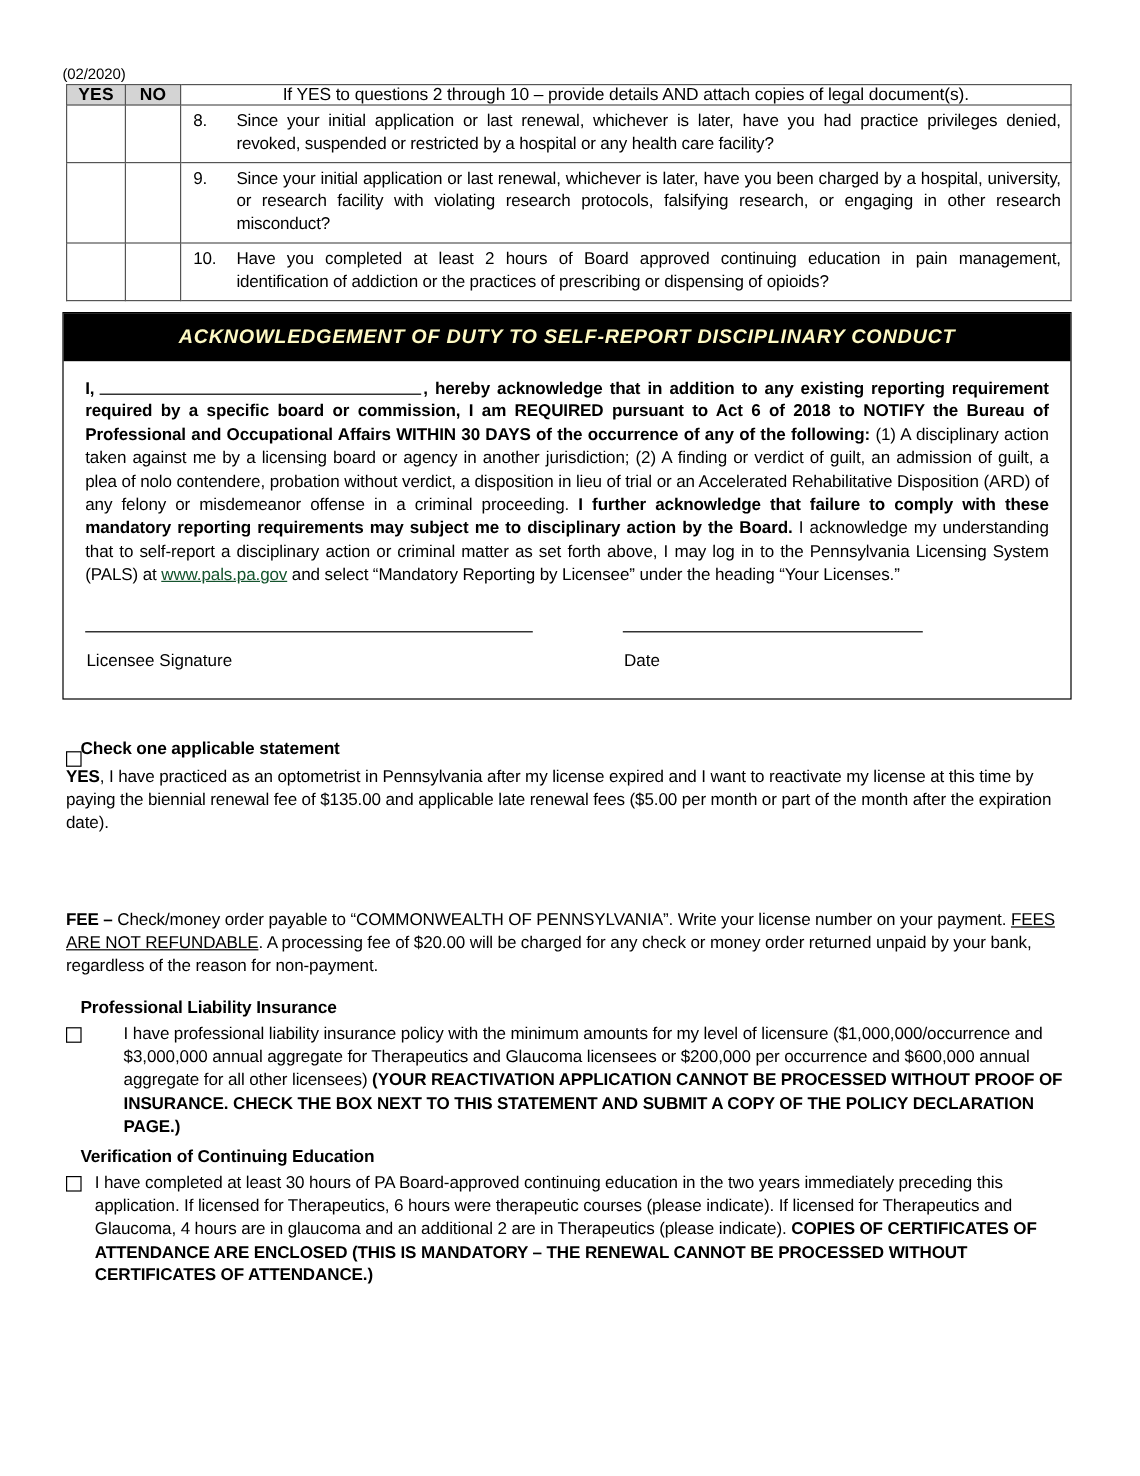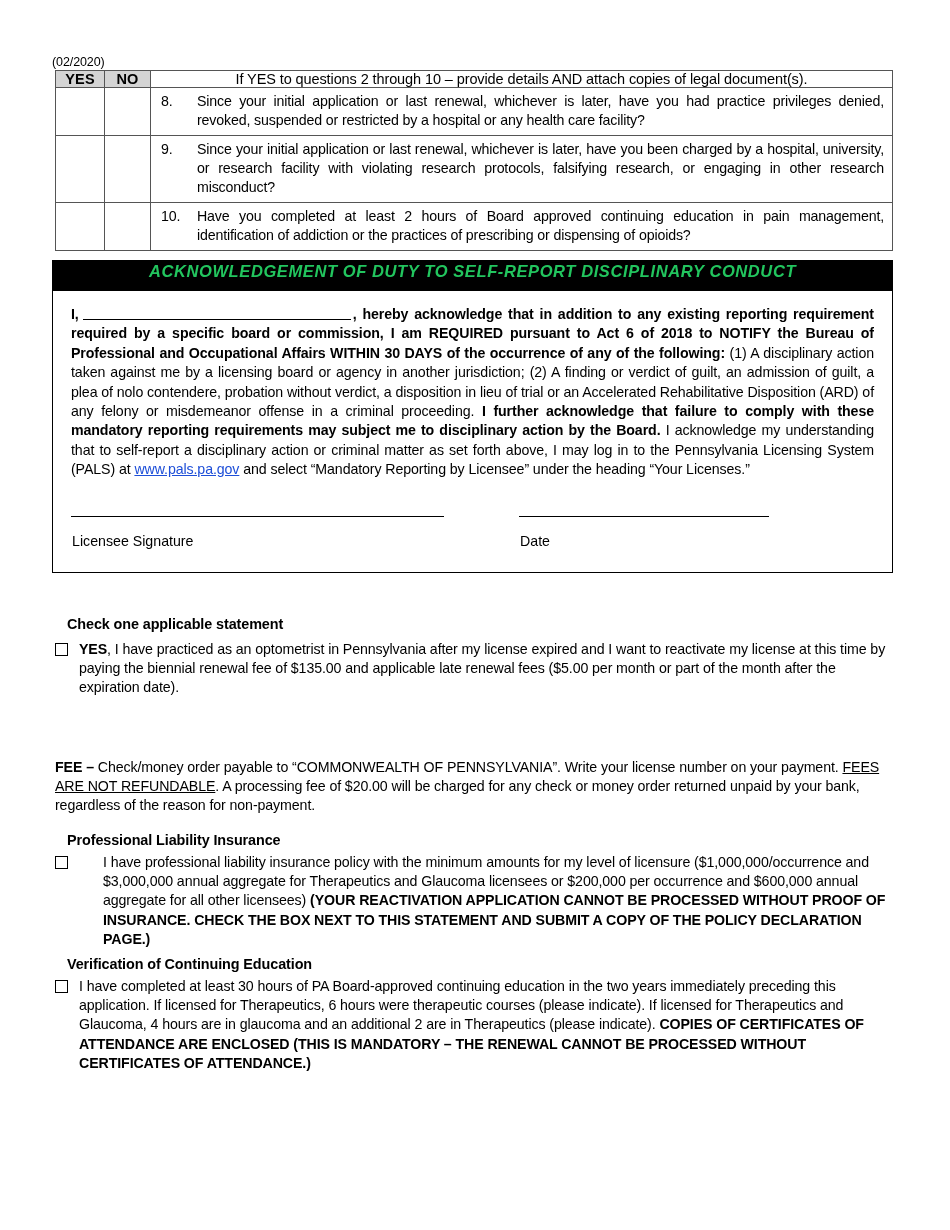--- a/index.html
+++ b/index.html
@@ -101,23 +101,23 @@
     position: absolute;
     left: 52px;
     top: 260px;
     width: 841px;
     border: 1.6px solid #000;
     box-sizing: border-box;
     background: #fff;
   }
   .ack-header {
     background: #000000;
-    color: #22c55e;
+    color: #fef9c3;
     text-align: center;
-    padding: 0 10px 9px 10px;
+    padding: 10px 10px 9px 10px;
   }
   .ack-header .line1 {
     font-style: italic;
     font-weight: bold;
     font-size: 16.5px;
     letter-spacing: 0.6px;
     line-height: 21px;
   }
   .ack-header .line2 {
     font-style: italic;
@@ -141,21 +141,21 @@
   }
   .ack-body b { font-weight: bold; }
   .blank-inline {
     display: inline-block;
     border-bottom: 1.6px solid #000;
     width: 268px;
     height: 12px;
     margin: 0 2px -1px 4px;
   }
   .link {
-    color: #1d4ed8;
+    color: #14532d;
     text-decoration: underline;
   }
 
   .sig-area {
     position: relative;
     height: 66px;
     margin-top: 26px;
     padding: 0 18px 0 18px;
   }
   .sig-line {
@@ -287,21 +287,21 @@
     <div class="sig-area">
       <div class="sig-line sig"></div>
       <div class="sig-label sig">Licensee Signature</div>
       <div class="sig-line date"></div>
       <div class="sig-label date">Date</div>
     </div>
   </div>
 
   <div class="sec-title" style="top:615px;">Check one applicable statement</div>
 
-  <div class="cb-row" style="top:640px;">
+  <div class="cb-row" style="top:623px;flex-direction:column;">
     <span class="checkbox"></span>
     <span class="cb-text"><b class="strong">YES</b><span>, I have practiced as an optometrist in Pennsylvania after my license expired and I want to reactivate my license at this time by paying the biennial renewal fee of $135.00 and applicable late renewal fees ($5.00 per month or part of the month after the expiration date).</span></span>
   </div>
 
 
   <div class="para" style="top:758px;"><b class="strong">FEE –</b><span> Check/money order payable to “COMMONWEALTH OF PENNSYLVANIA”.  Write your license number on your payment.  </span><span class="u">FEES ARE NOT REFUNDABLE</span><span>.  A processing fee of $20.00 will be charged for any check or money order returned unpaid by your bank, regardless of the reason for non-payment.</span></div>
 
   <div class="sec-title" style="top:831px;">Professional Liability Insurance</div>
 
   <div class="cb-row" style="top:853px;gap:24px;">

